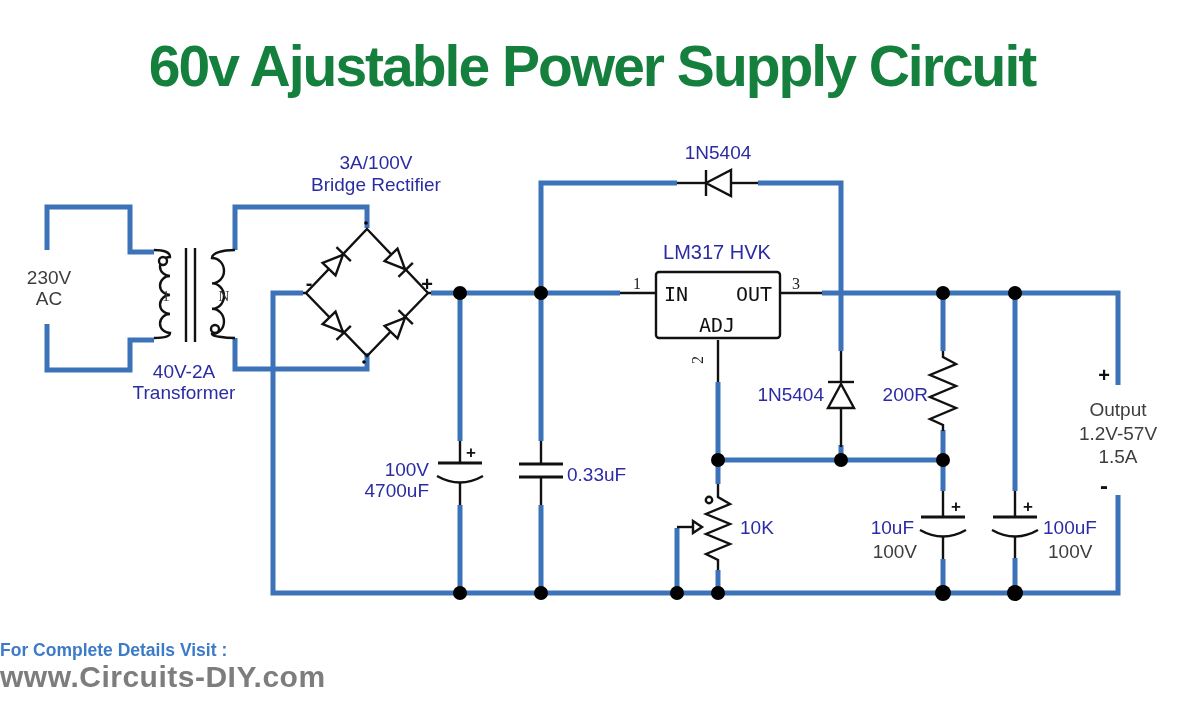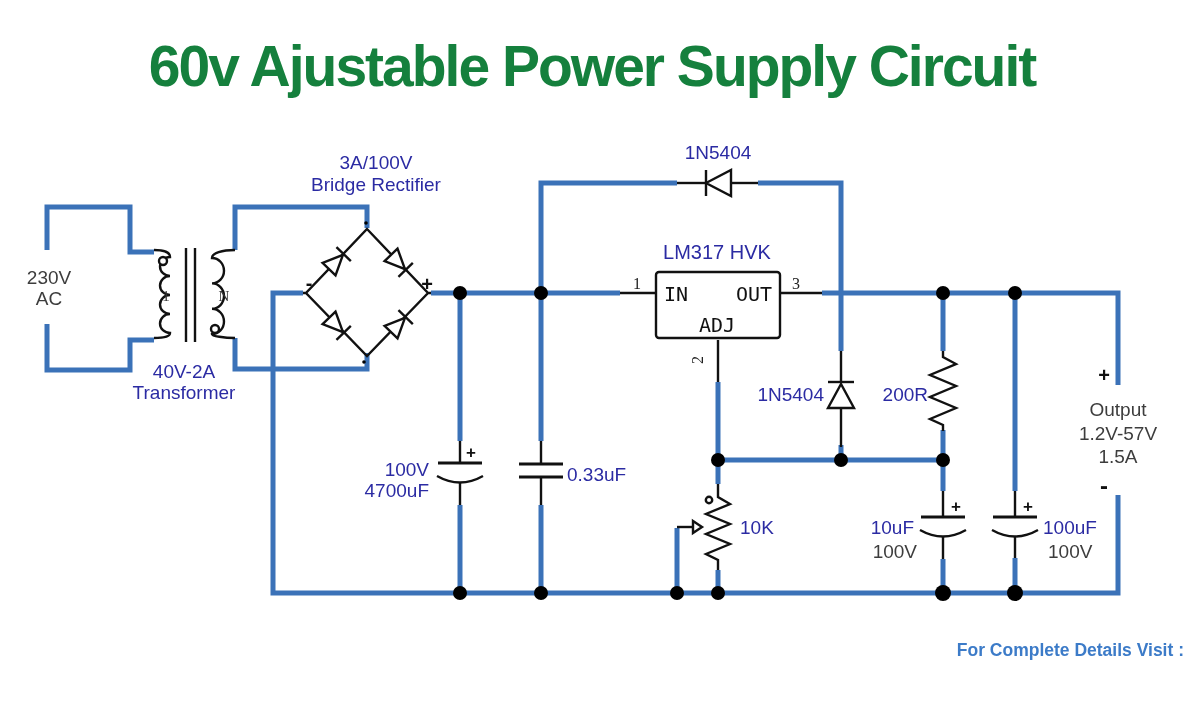--- a/index.html
+++ b/index.html
@@ -15,21 +15,21 @@
   .sym{fill:#ffffff;stroke:#111111;stroke-width:2.4;stroke-linejoin:miter;}
   .dot{fill:#000000;stroke:none;}
   .lbl{font-family:"Liberation Sans",sans-serif;font-size:19px;fill:#2b2ba3;}
   .gry{font-family:"Liberation Sans",sans-serif;font-size:19px;fill:#3d3d3d;}
   .sign{font-family:"Liberation Sans",sans-serif;font-size:20px;font-weight:bold;fill:#111111;}
   .plus-sm{font-family:"Liberation Sans",sans-serif;font-size:17px;font-weight:bold;fill:#111111;}
   .mono{font-family:"DejaVu Sans Mono",monospace;font-size:20px;fill:#111111;}
   .pin{font-family:"Liberation Serif",serif;font-size:16px;fill:#222222;}
   .xf{font-family:"Liberation Serif",serif;font-size:15px;fill:#333333;}
   .mid{text-anchor:middle;} .end{text-anchor:end;}
-  #footer{position:absolute;top:640px;left:0;width:1184px;text-align:right;line-height:1.15;}
+  #footer{position:absolute;top:640px;left:0;width:1184px;text-align:left;line-height:1.15;}
   #footer-heading{font-size:17.5px;font-weight:bold;color:#3c7bc8;}
   #footer-site{font-size:30px;font-weight:bold;color:#7d7d7d;letter-spacing:0.5px;}
 </style>
 <title>60v Ajustable Power Supply Circuit</title></head>
 <body>
 
 <div id="canvas">
 
   <div id="page-title">60v Ajustable Power Supply Circuit</div>
 
@@ -206,15 +206,16 @@
         <circle class="dot" cx="541" cy="593" r="7"></circle>
       <circle class="dot" cx="677" cy="593" r="7"></circle>
         <circle class="dot" cx="718" cy="593" r="7"></circle>
       <circle class="dot" cx="943" cy="593" r="8"></circle>
         <circle class="dot" cx="1015" cy="593" r="8"></circle>
     </g>
   </svg>
 
   <div id="footer">
     <div id="footer-heading">For Complete Details Visit :</div>
+    <div id="footer-site">www.Circuits-DIY.com</div>
   </div>
 
 </div>
 
 </body></html>

